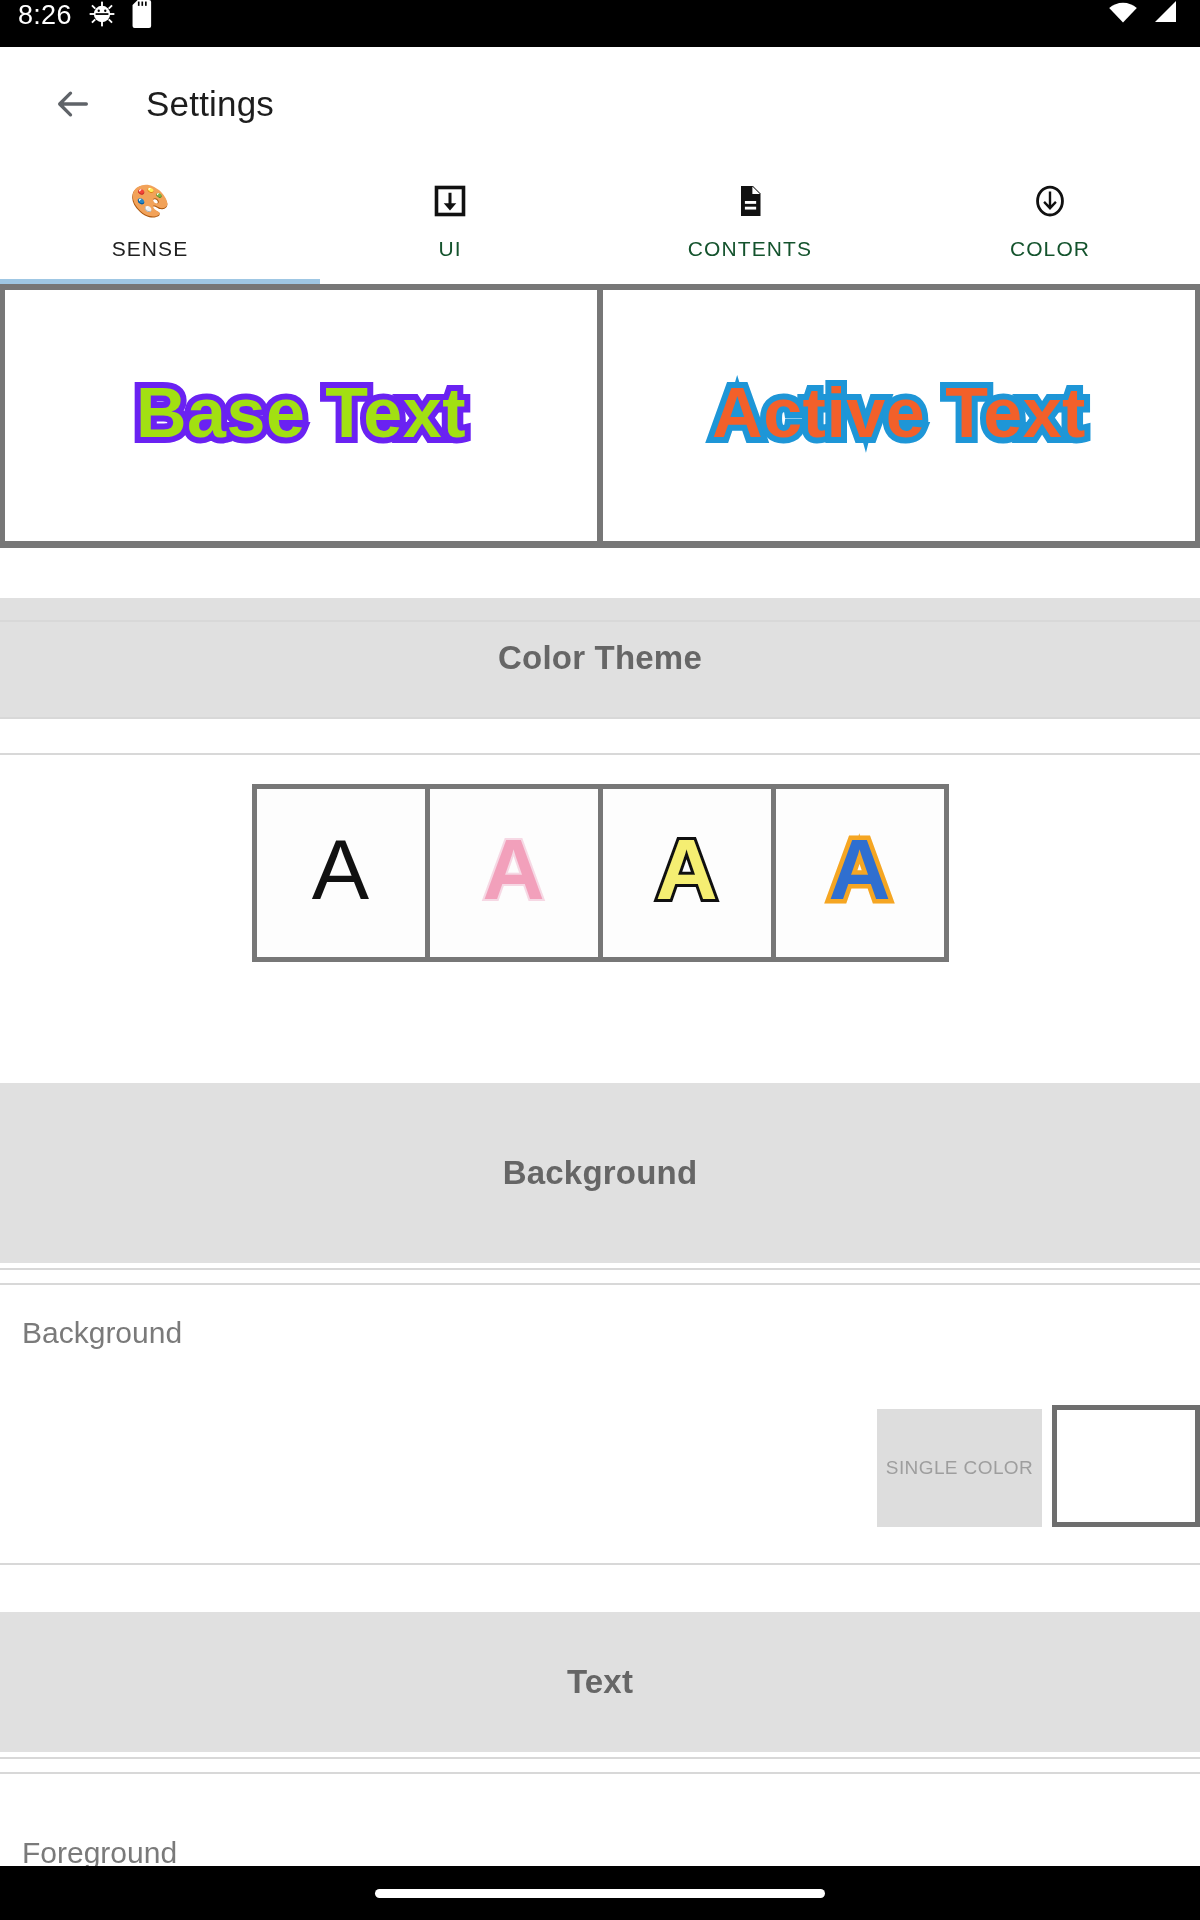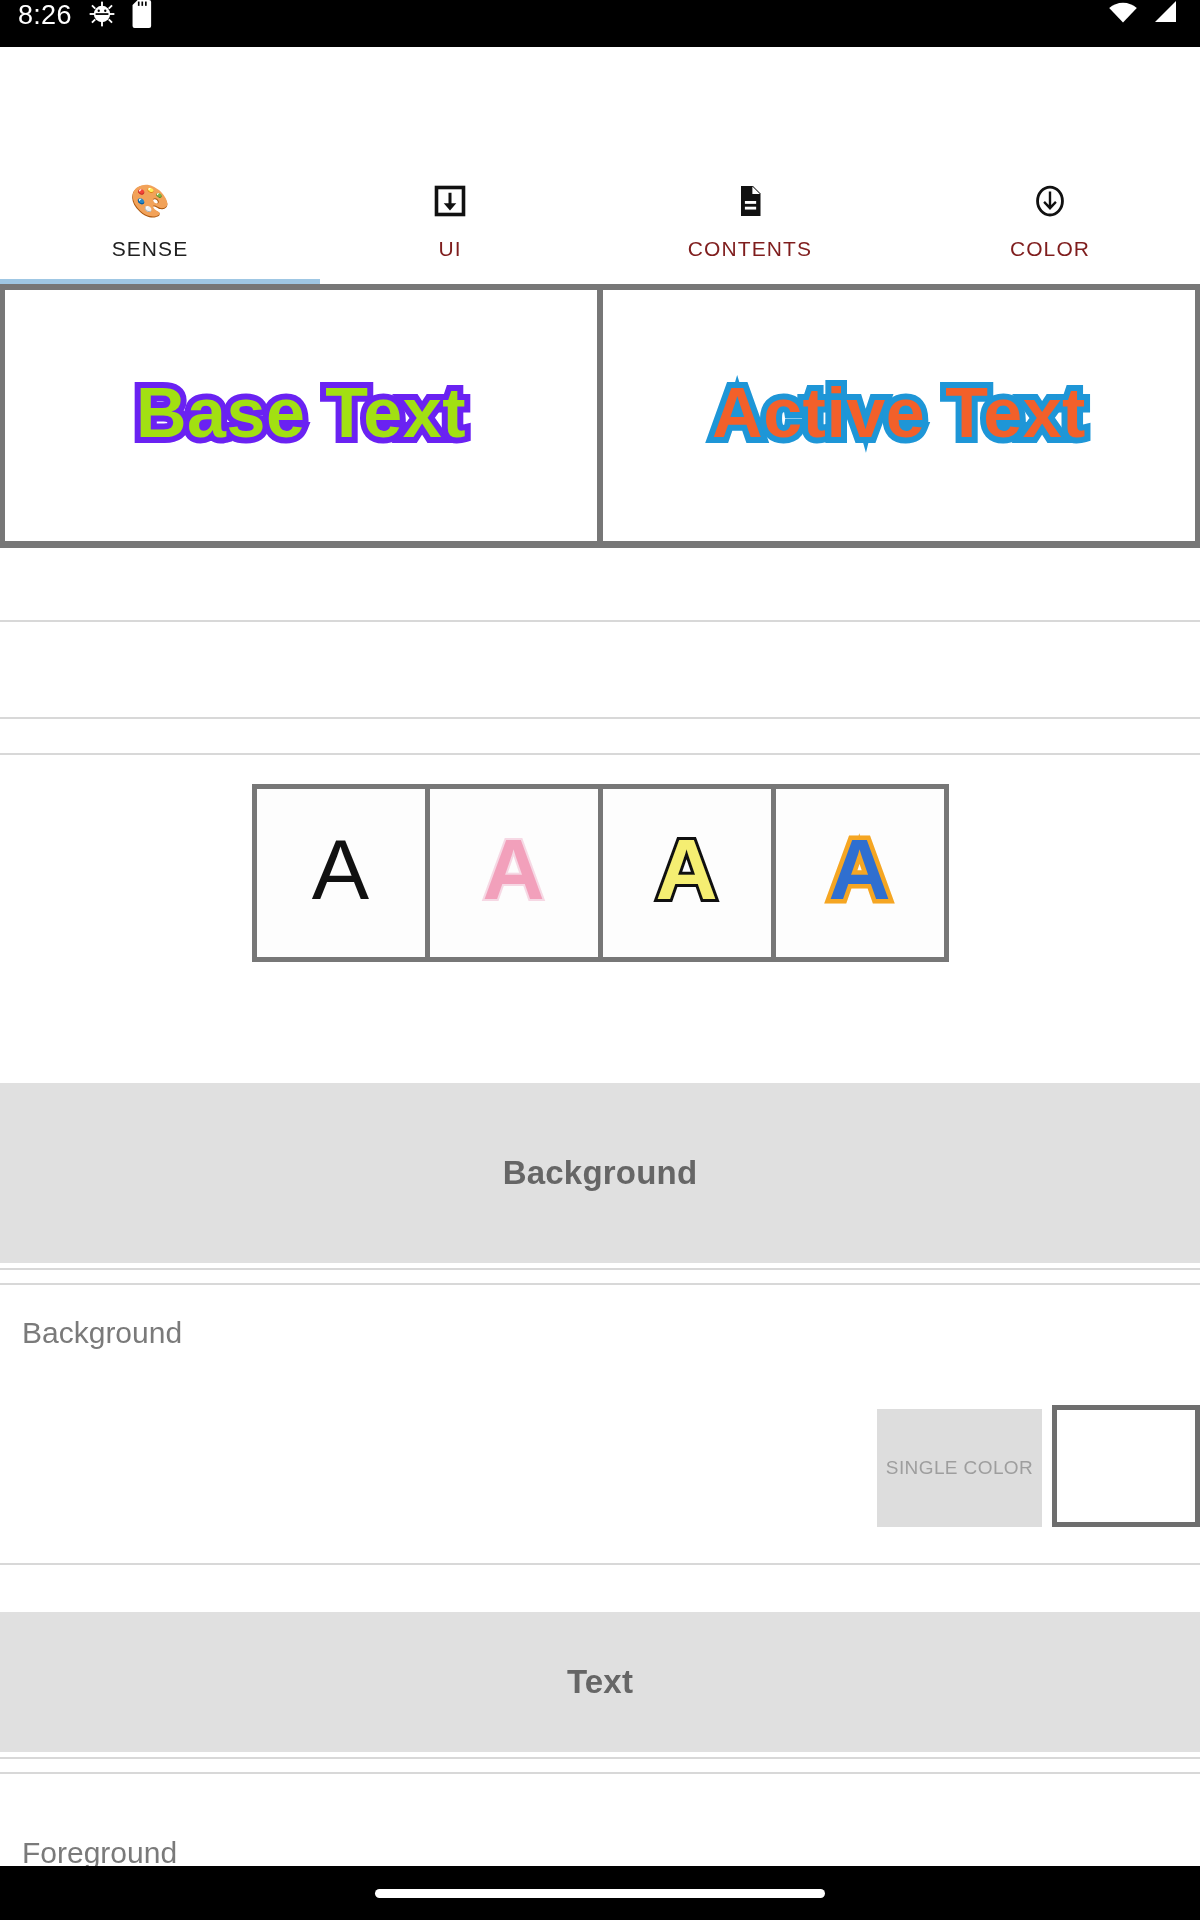--- a/index.html
+++ b/index.html
@@ -43,21 +43,21 @@
     background: #fff; display: flex;
   }
   .tab {
     flex: 1 1 0; display: flex; flex-direction: column;
     align-items: center; justify-content: center; gap: 16px;
     cursor: pointer; position: relative;
   }
   .tab-icon { height: 40px; display: flex; align-items: center; justify-content: center; }
   .tab-icon .emoji { font-size: 32px; line-height: 1; }
   .tab-label {
-    font-size: 21px; letter-spacing: 1.1px; color: #7f1d1d; font-weight: 400;
+    font-size: 21px; letter-spacing: 1.1px; color: #14532d; font-weight: 400;
   }
   .tab.selected .tab-label { color: #202020; }
   .tab-indicator {
     position: absolute; top: 279px; left: 0; width: 320px; height: 5px;
     background: #9fc7e4;
   }
 
   
   .preview-row {
     position: absolute; top: 284px; left: 0; width: 1200px; height: 264px;
@@ -201,20 +201,30 @@
         </svg>
       </span>
       <span class="ic">
         <svg width="26" height="24" viewBox="0 0 26 24">
           <path fill="#ffffff" d="M24 1v21H3z"></path>
         </svg>
       </span>
     </span>
   </div>
 
+  <div class="appbar">
+    <div class="back-btn">
+      <span class="ic">
+        <svg width="40" height="40" viewBox="0 0 24 24">
+          <path fill="none" stroke="#5f6368" stroke-width="2" stroke-linecap="round" stroke-linejoin="round" d="M20 12H4.5M10.5 5.5 4 12l6.5 6.5"></path>
+        </svg>
+      </span>
+    </div>
+    <div class="appbar-title">Settings</div>
+  </div>
 
   <div class="tabbar">
 
     <div class="tab selected">
       <div class="tab-icon">
         <span class="emoji">🎨</span>
       </div>
       <div class="tab-label">SENSE</div>
     </div>
 
@@ -257,20 +267,23 @@
 
   <div class="preview-row">
     <div class="preview-box">
       <span class="preview-text base">Base Text</span>
     </div>
     <div class="preview-box">
       <span class="preview-text active">Active Text</span>
     </div>
   </div>
 
+  <div class="section-header" style="top:598px;height:119px;">
+    <span class="section-header-title">Color Theme</span>
+  </div>
   <div class="divider" style="top:620px;"></div>
   <div class="divider" style="top:717px;"></div>
   <div class="divider" style="top:753px;"></div>
 
   <div class="theme-row" style="top:785px;height:175px;">
     <div class="theme-strip">
       <div class="theme-swatch">
         <span class="glyph t0">A</span>
       </div>
       <div class="theme-swatch">

